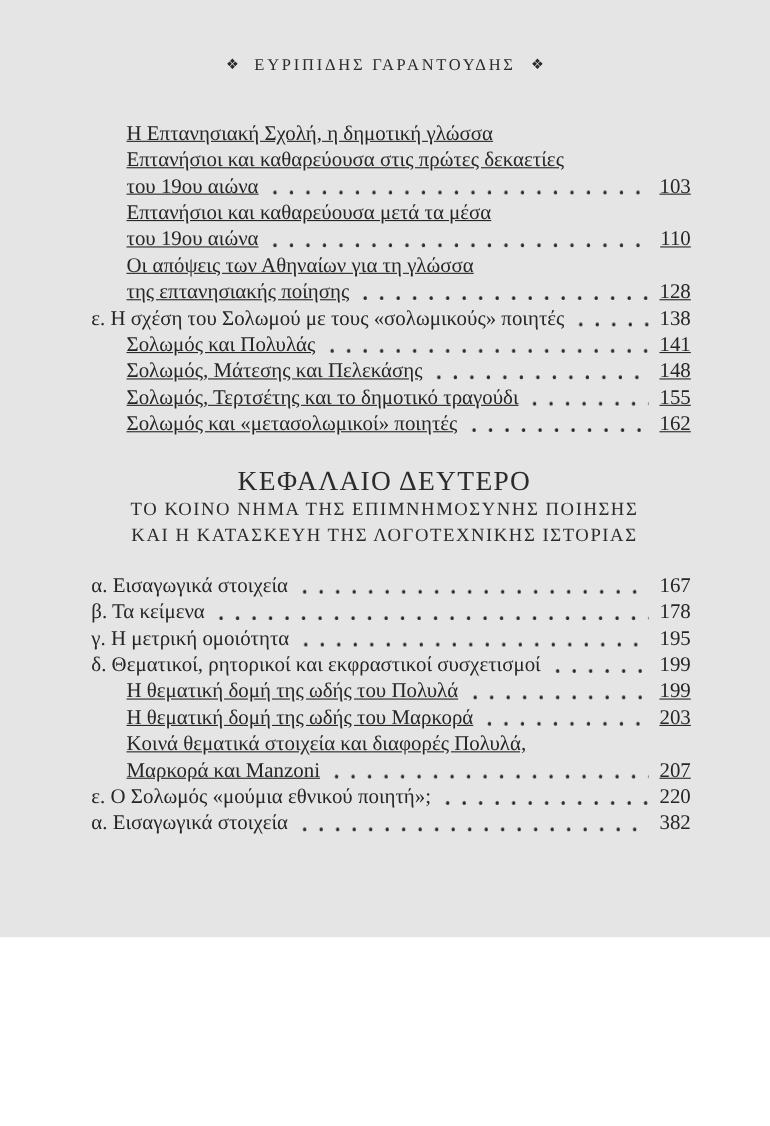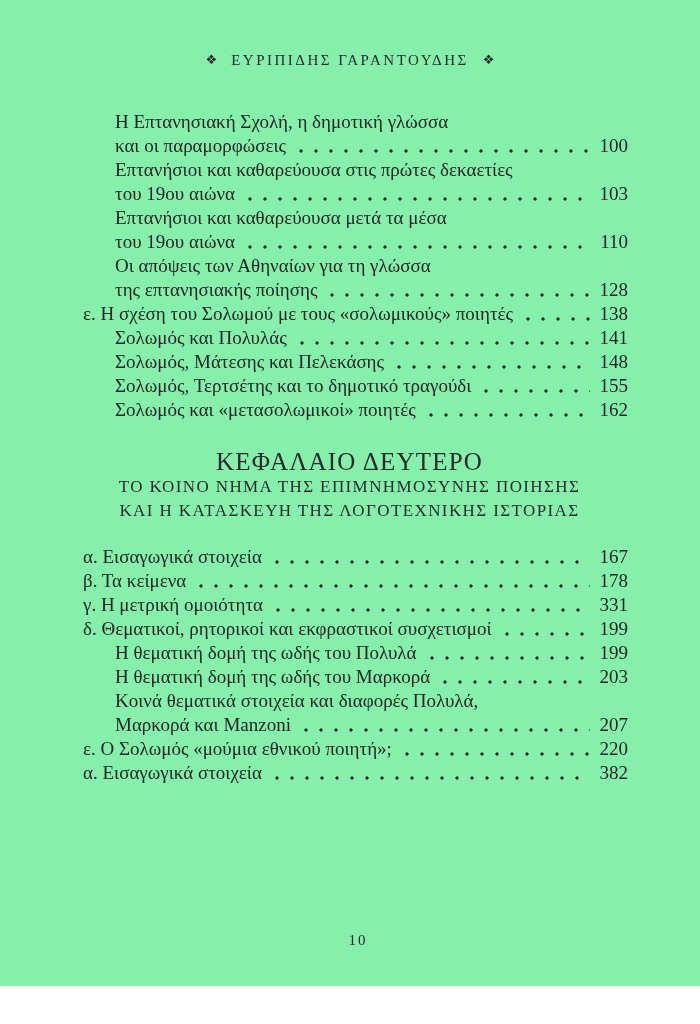--- a/index.html
+++ b/index.html
@@ -5,22 +5,22 @@
   html, body { margin: 0; padding: 0; }
   body {
     width: 700px; height: 1024px;
     background: #ffffff;
     font-family: "Liberation Serif", "DejaVu Serif", serif;
     color: #262626;
     -webkit-font-smoothing: antialiased;
   }
   .page {
     position: relative;
-    width: 700px; height: 986px;
-    background: #86efac;
+    width: 700px; height: 852px;
+    background: #e5e5e5;
     overflow: hidden;
   }
   
   .page-header {
     position: absolute;
     top: 52px; left: 0; right: 0;
     text-align: center;
     font-size: 15px;
     letter-spacing: 2.5px;
     color: #2b2b2b;
@@ -37,21 +37,21 @@
     position: absolute;
     top: 110px; left: 83px; right: 72px;
   }
   .toc-row {
     display: flex;
     align-items: baseline;
     line-height: 24px;
     font-size: 19px;
     white-space: nowrap;
   }
-  .toc-row.indent-2 { padding-left: 32px; }
+  .toc-row.indent-2 { padding-left: 32px; text-decoration: underline; }
   .row-text { flex: 0 0 auto; }
   .leader {
     flex: 1 1 0;
     min-width: 14px;
     align-self: stretch;
     margin-left: 12px;
     margin-right: 8px;
     background-image: radial-gradient(circle at 3px 17px, #2c2c2c 1.35px, rgba(0,0,0,0) 1.9px);
     background-size: 15px 24px;
     background-repeat: repeat-x;
@@ -97,25 +97,20 @@
     <span class="ornament">❖</span><span class="header-title">ΕΥΡΙΠΙΔΗΣ ΓΑΡΑΝΤΟΥΔΗΣ</span><span class="ornament">❖</span>
   </header>
 
   <main class="toc">
     <div id="toc-sections">
         <section class="toc-section">
           <div class="toc-row indent-2">
             <span class="row-text">Η Επτανησιακή Σχολή, η δημοτική γλώσσα</span>
           </div>
           <div class="toc-row indent-2">
-            <span class="row-text">και οι παραμορφώσεις</span>
-            <span class="leader"></span>
-            <span class="row-page">100</span>
-          </div>
-          <div class="toc-row indent-2">
             <span class="row-text">Επτανήσιοι και καθαρεύουσα στις πρώτες δεκαετίες</span>
           </div>
           <div class="toc-row indent-2">
             <span class="row-text">του 19ου αιώνα</span>
             <span class="leader"></span>
             <span class="row-page">103</span>
           </div>
           <div class="toc-row indent-2">
             <span class="row-text">Επτανήσιοι και καθαρεύουσα μετά τα μέσα</span>
           </div>
@@ -170,21 +165,21 @@
             <span class="row-page">167</span>
           </div>
           <div class="toc-row indent-1">
             <span class="row-text">β. Τα κείμενα</span>
             <span class="leader"></span>
             <span class="row-page">178</span>
           </div>
           <div class="toc-row indent-1">
             <span class="row-text">γ. Η μετρική ομοιότητα</span>
             <span class="leader"></span>
-            <span class="row-page">331</span>
+            <span class="row-page">195</span>
           </div>
           <div class="toc-row indent-1">
             <span class="row-text">δ. Θεματικοί, ρητορικοί και εκφραστικοί συσχετισμοί</span>
             <span class="leader"></span>
             <span class="row-page">199</span>
           </div>
           <div class="toc-row indent-2">
             <span class="row-text">Η θεματική δομή της ωδής του Πολυλά</span>
             <span class="leader"></span>
             <span class="row-page">199</span>

